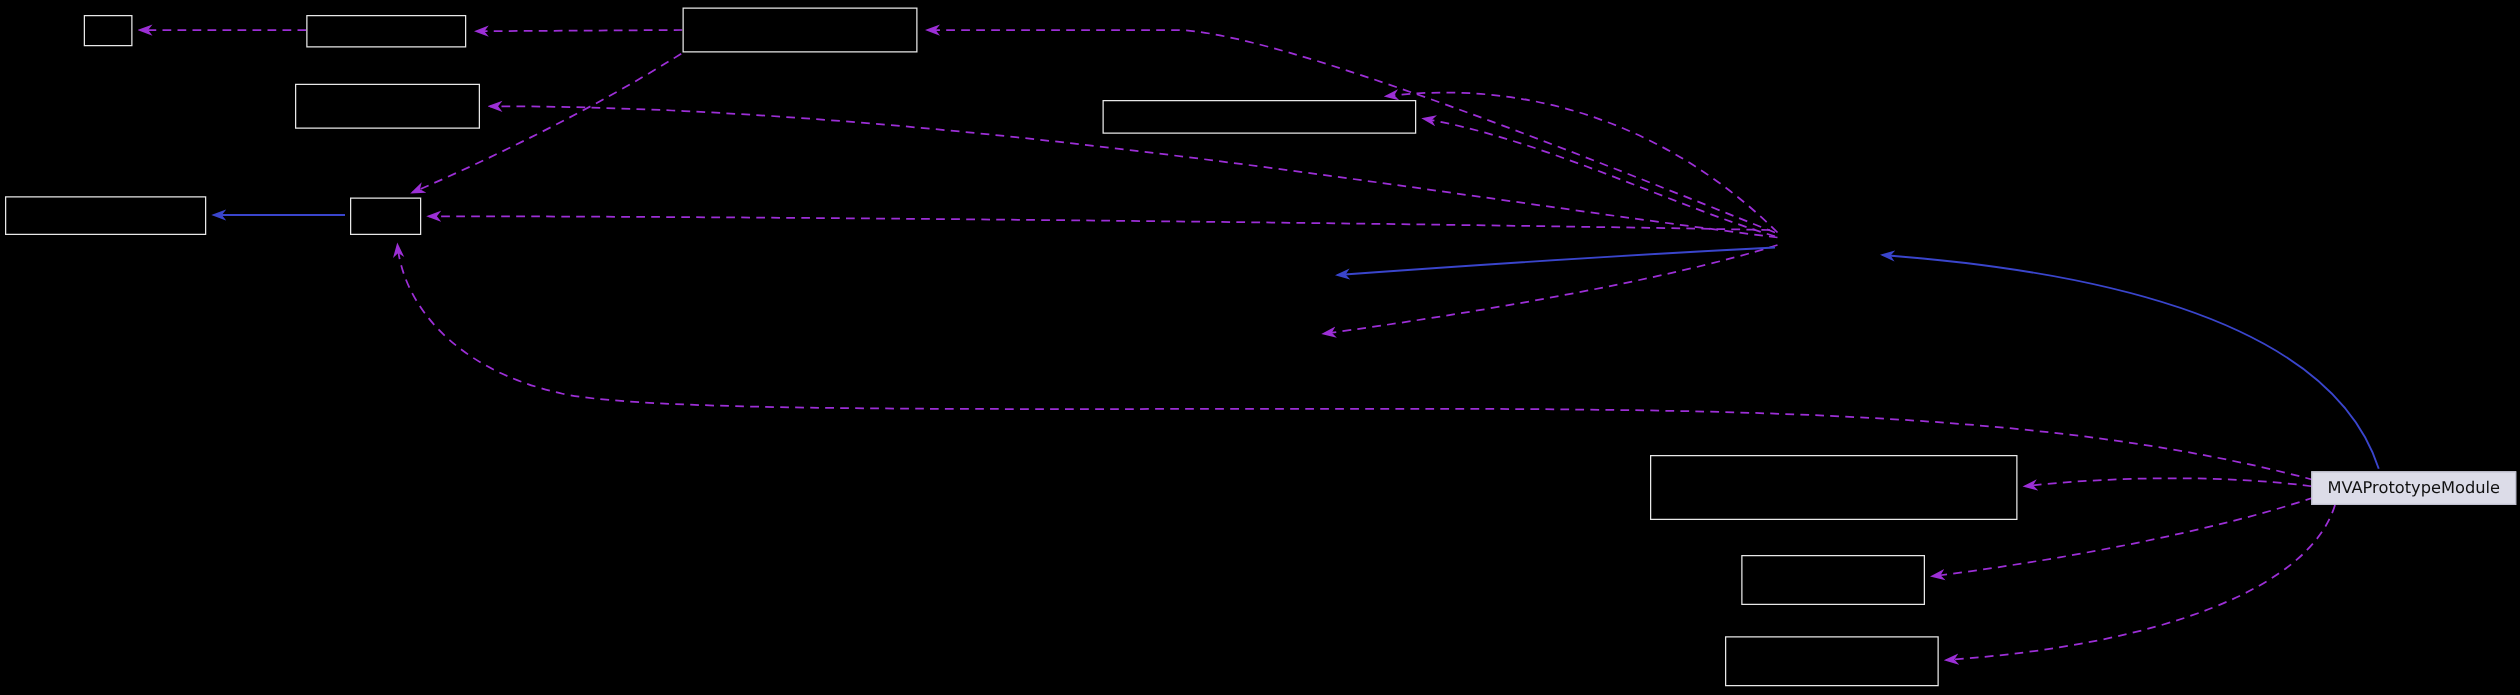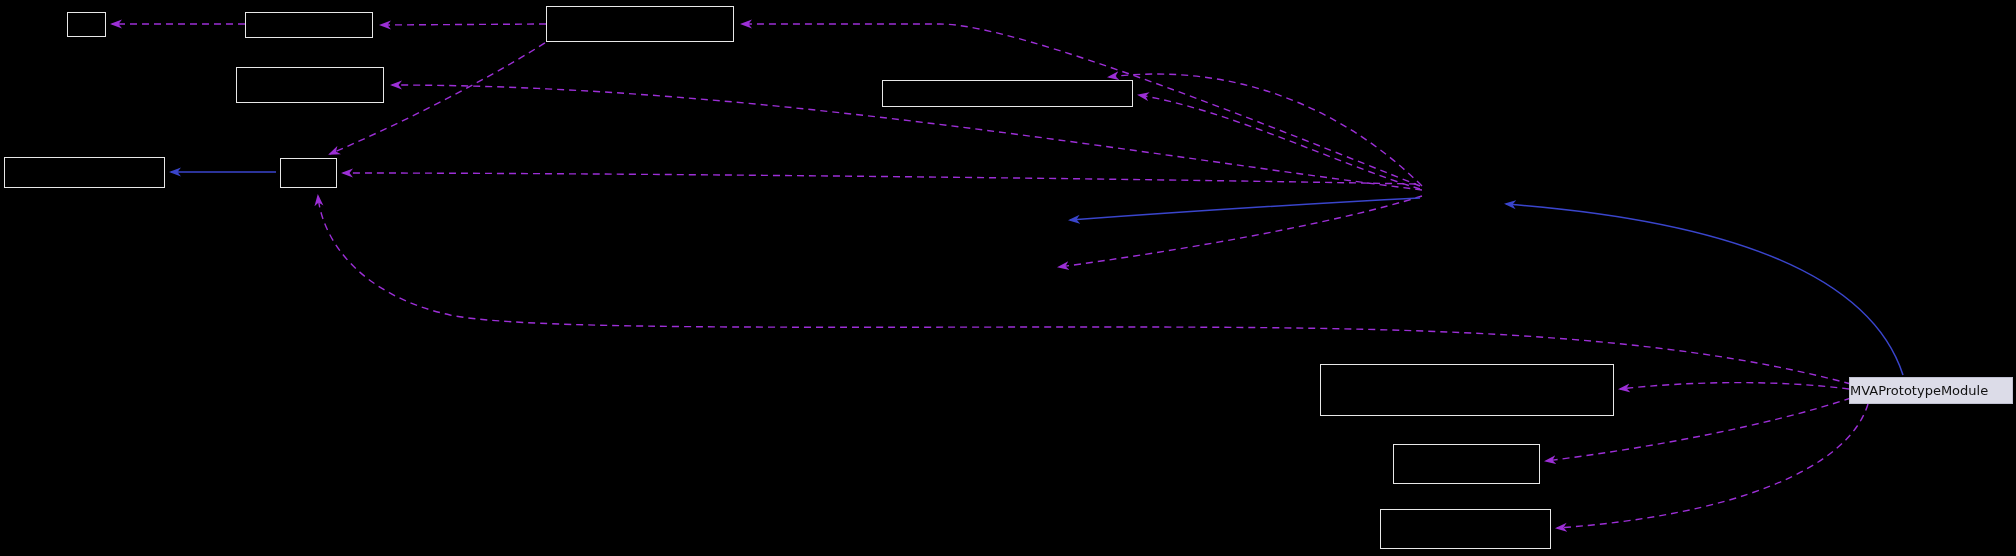--- a/index.html
+++ b/index.html
@@ -28,20 +28,21 @@
     border: 1px solid #e8e8e8;
     box-sizing: border-box;
   }
   .node.highlight {
     background: #dcdce8;
     border: 1px solid #c0c0d0;
     color: #111111;
     font-size: 13px;
     display: flex;
     align-items: center;
+    justify-content: center;
     white-space: nowrap;
   }
 </style>
 </head>
 <body>
 
 <div id="canvas">
 
   <svg id="edges" viewBox="0 0 2016 556" xmlns="http://www.w3.org/2000/svg">
     <defs>

